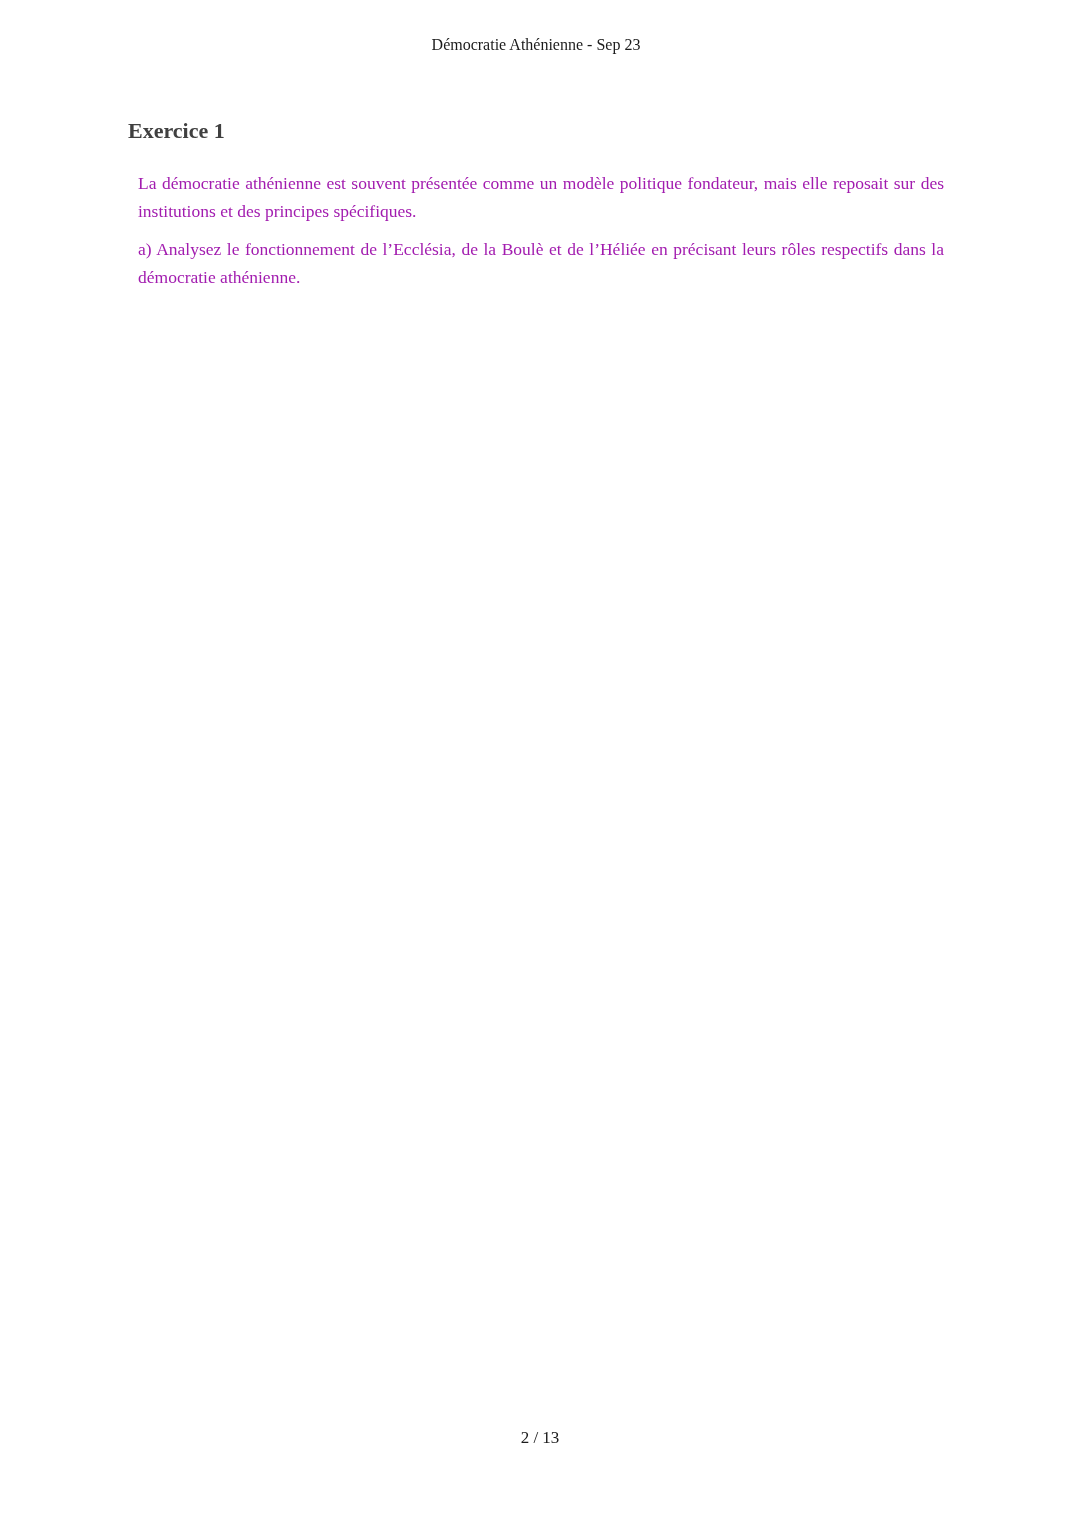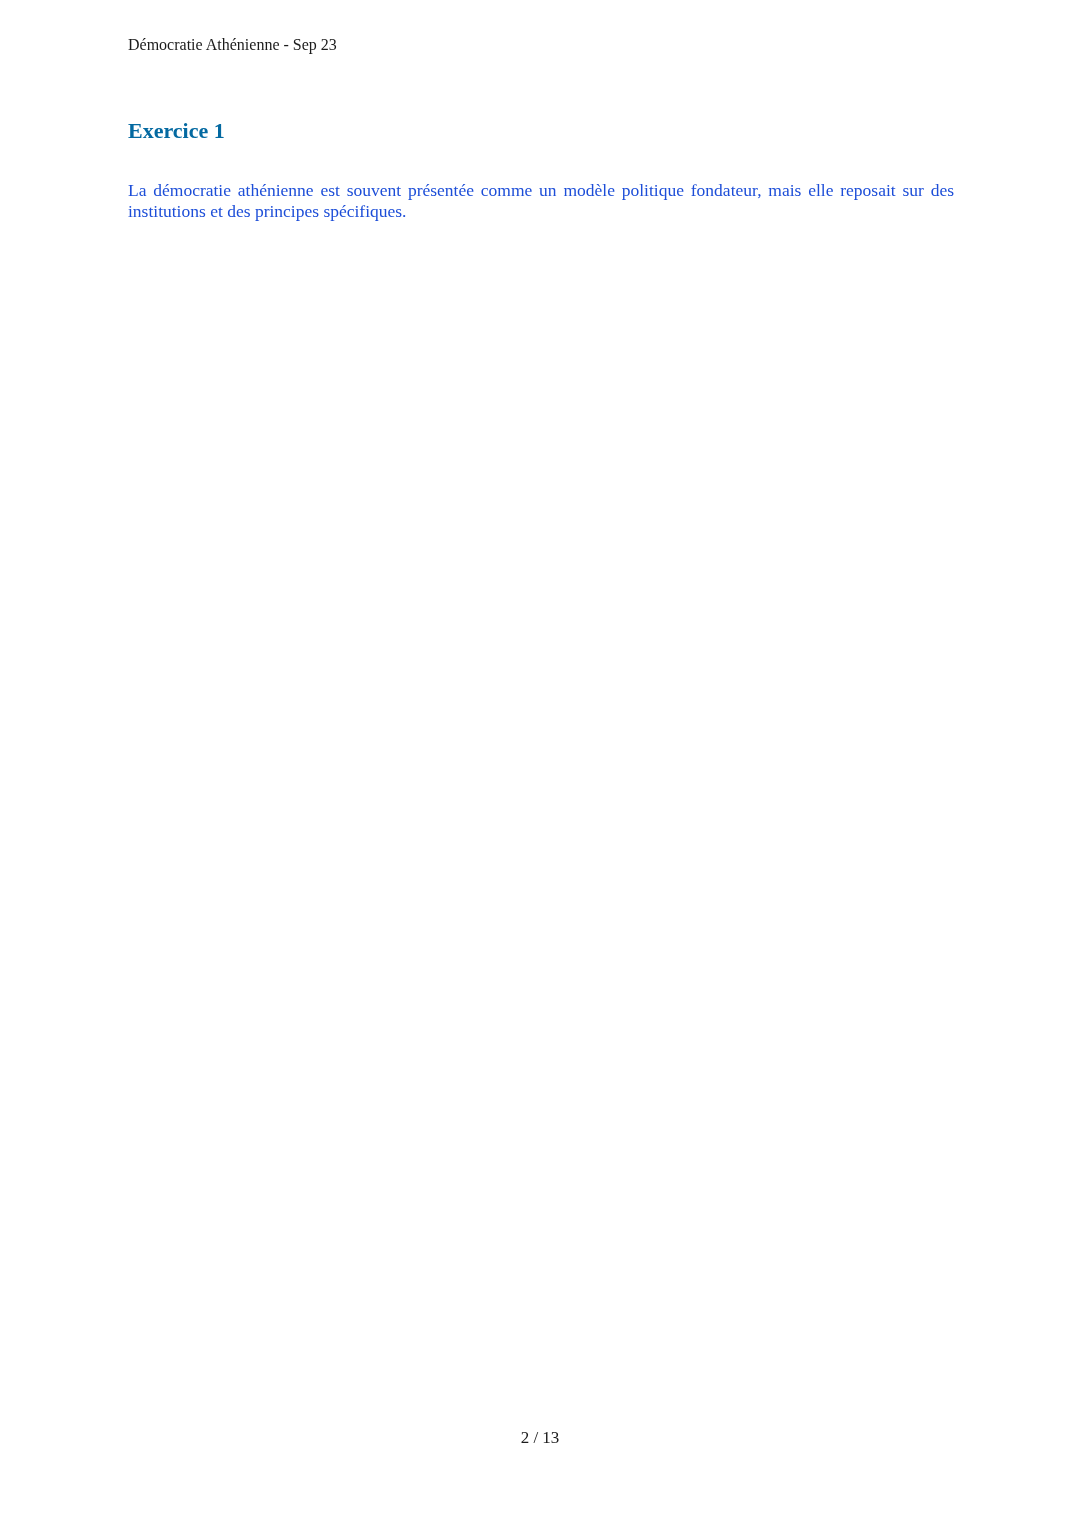--- a/index.html
+++ b/index.html
@@ -15,44 +15,44 @@
     background: #ffffff;
     font-family: "Liberation Serif", serif;
     color: #1b1b1b;
     overflow: hidden;
   }
   .running-header {
     position: absolute;
     top: 35px;
     left: 128px;
     right: 136px;
-    text-align: left;
+    text-align: center;
     font-size: 16px;
     line-height: 20px;
     color: #1b1b1b;
   }
   .content {
     position: absolute;
     top: 118px;
     left: 128px;
     width: 826px;
   }
   .exercise-heading {
     font-size: 22px;
     font-weight: bold;
-    margin: 0 0 36px 0;
+    margin: 0 0 25px 0;
     line-height: 26px;
-    color: #0369a1;
+    color: #404040;
   }
   .body-text {
     font-size: 17.5px;
-    line-height: 21px;
+    line-height: 28px;
     text-align: justify;
-    margin: 0;
-    color: #1d4ed8;
+    margin: 10px;
+    color: #a21caf;
   }
   .page-footer {
     position: absolute;
     top: 1428px;
     left: 0;
     right: 0;
     text-align: center;
     font-size: 17px;
     color: #1b1b1b;
   }
@@ -64,20 +64,21 @@
 
   <div class="running-header">
     <span>Démocratie Athénienne - Sep 23</span>
   </div>
 
   <div class="content">
     <h1 class="exercise-heading">Exercice 1</h1>
 
     <p class="body-text">La démocratie athénienne est souvent présentée comme un modèle politique fondateur, mais elle reposait sur des institutions et des principes spécifiques.</p>
 
+    <p class="body-text">a) Analysez le fonctionnement de l’Ecclésia, de la Boulè et de l’Héliée en précisant leurs rôles respectifs dans la démocratie athénienne.</p>
 
 
   </div>
 
   <div class="page-footer">
     <span>2 / 13</span>
   </div>
 
 </div>
 

